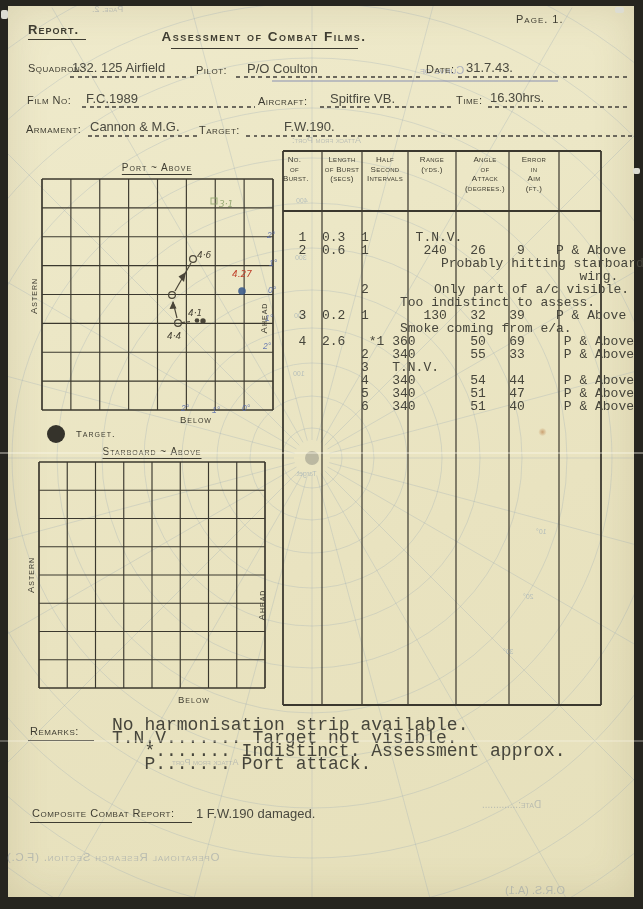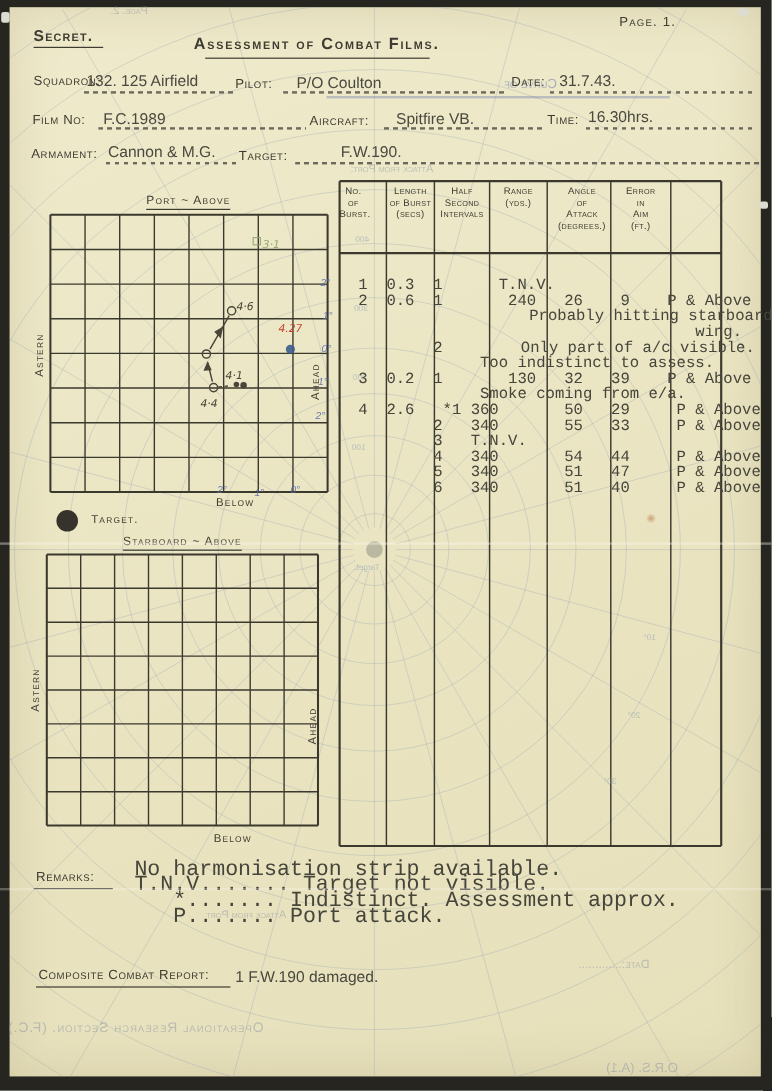--- a/index.html
+++ b/index.html
@@ -204,21 +204,21 @@
       <div class="pghost" style="left: 293px; top: 370px;">100</div>
       <div class="pghost" style="left: 294px; top: 312px;">200</div>
       <div class="pghost" style="left: 295px; top: 254px;">300</div>
       <div class="pghost" style="left: 296px; top: 197px;">400</div>
       <div class="pghost" style="left: 536px; top: 528px;">10°</div>
       <div class="pghost" style="left: 523px; top: 593px;">20°</div>
       <div class="pghost" style="left: 503px; top: 648px;">30°</div>
       <div class="pghost" style="left: 295px; top: 470px;">Target.</div>
     </div>
 
-  <div class="abs sc secret" style="left:28px;top:22px;">Secret.</div>
+  <div class="abs sc secret" style="left:28px;top:22px;">Report.</div>
   <div class="rule-u" style="left:28px;top:39px;width:58px;"></div>
   <div class="abs sc pageno" style="left:516px;top:13px;">Page. 1.</div>
   <div class="abs sc doctitle" style="left:264px;top:29px;transform:translateX(-50%);">Assessment of Combat Films.</div>
   <div class="rule-u" style="left:171px;top:48px;width:187px;"></div>
 
   <div class="abs sc flabel" style="left:28px;top:62px;">Squadron:</div>
   <div class="abs typed" style="left:72px;top:60px;">132. 125 Airfield</div>
   <div class="abs sc flabel" style="left:196px;top:64px;">Pilot:</div>
   <div class="abs typed" style="left:247px;top:61px;">P/O Coulton</div>
   <div class="abs sc flabel" style="left:426px;top:63px;">Date:</div>
@@ -316,21 +316,21 @@
       </div>
       <div class="typed-line" style="top: 322px;">
         <span style="left: 117px;">Smoke coming from e/a.</span>
       </div>
       <div class="typed-line" style="top: 335px;">
         <span style="left: 15.6px;">4</span>
         <span style="left: 39px;">2.6</span>
         <span style="left: 85.8px;">*1</span>
         <span style="left: 109.2px;">360</span>
         <span style="left: 187.2px;">50</span>
-        <span style="left: 226.2px;">29</span>
+        <span style="left: 226.2px;">69</span>
         <span style="left: 280.8px;">P &amp; Above</span>
       </div>
       <div class="typed-line" style="top: 348px;">
         <span style="left: 78px;">2</span>
         <span style="left: 109.2px;">340</span>
         <span style="left: 187.2px;">55</span>
         <span style="left: 226.2px;">33</span>
         <span style="left: 280.8px;">P &amp; Above</span>
       </div>
       <div class="typed-line" style="top: 361px;">

